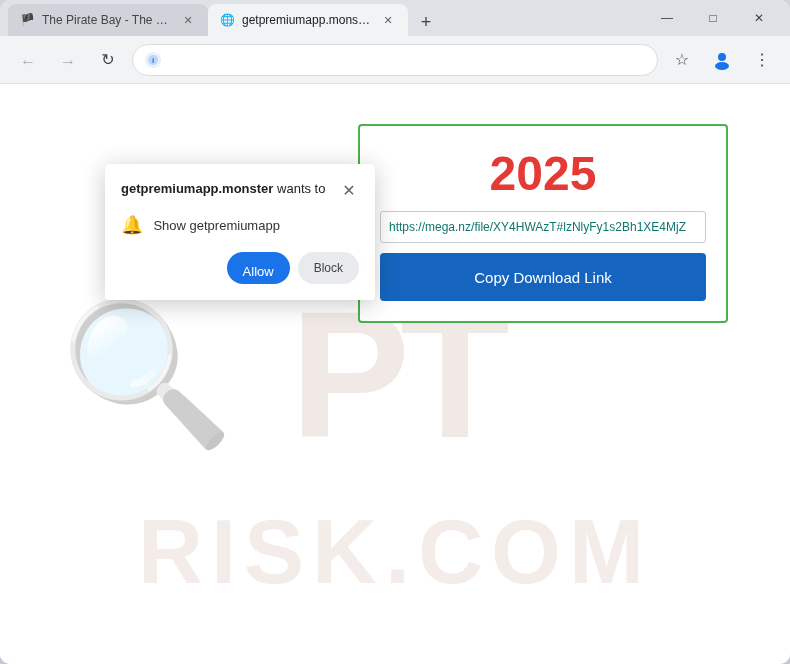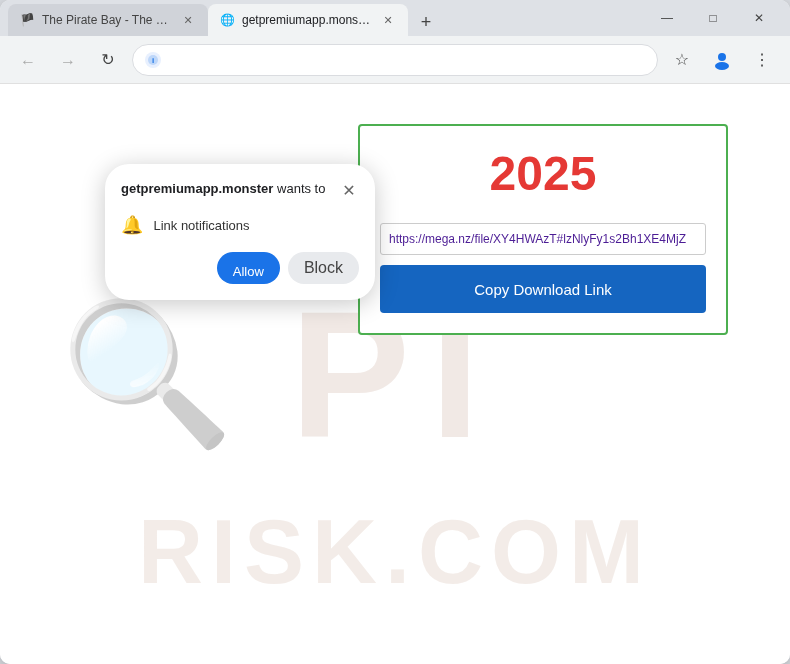--- a/index.html
+++ b/index.html
@@ -248,37 +248,37 @@
       background: #fff;
       border-radius: 4px;
       padding: 20px;
     }
 
     .year-text {
       font-size: 48px;
       font-weight: 900;
       color: #e53935;
       text-align: center;
-      margin-bottom: 22px;
+      margin-bottom: 10px;
     }
 
     .copy-label {
       font-size: 13px;
       color: #333;
       margin-bottom: 8px;
     }
 
     .url-field {
       width: 100%;
       height: 32px;
       border: 1px solid #ccc;
       border-radius: 3px;
       padding: 0 8px;
       font-size: 12px;
-      color: #4c1d95;
+      color: #0f766e;
       background: #fff;
       margin-bottom: 10px;
       overflow: hidden;
       text-overflow: ellipsis;
       white-space: nowrap;
       display: flex;
       align-items: center;
     }
 
     .copy-download-btn {
@@ -296,21 +296,21 @@
       justify-content: center;
     }
 
     
     .notif-popup {
       position: absolute;
       top: 80px;
       left: 105px;
       width: 270px;
       background: #fff;
-      border-radius: 24px;
+      border-radius: 4px;
       box-shadow: 0 4px 24px rgba(0,0,0,0.22);
       padding: 16px;
       z-index: 100;
     }
 
     .notif-header {
       display: flex;
       justify-content: space-between;
       align-items: flex-start;
       margin-bottom: 14px;
@@ -373,21 +373,21 @@
       cursor: pointer;
     }
 
     .btn-block {
       height: 32px;
       padding: 0 16px;
       border-radius: 16px;
       border: none;
       background: #e8eaed;
       color: #444;
-      font-size: 16px;
+      font-size: 12px;
       font-weight: 500;
       cursor: pointer;
     }
   </style>
 </head>
 <body>
 
 <div class="browser-window">
 
   <div class="title-bar">
@@ -456,21 +456,21 @@
     <div class="notif-popup">
       <div class="notif-header">
         <div class="notif-title">
           <strong>getpremiumapp.monster</strong>
           <span>wants to</span>
         </div>
         <button class="notif-close-btn">✕</button>
       </div>
       <div class="notif-row">
         <span class="bell-icon">🔔</span>
-        <span>Link notifications</span>
+        <span>Show getpremiumapp</span>
       </div>
       <div class="notif-actions">
         <button class="btn-allow">Allow</button>
         <button class="btn-block">Block</button>
       </div>
     </div>
 
   </div>
 </div>
 

